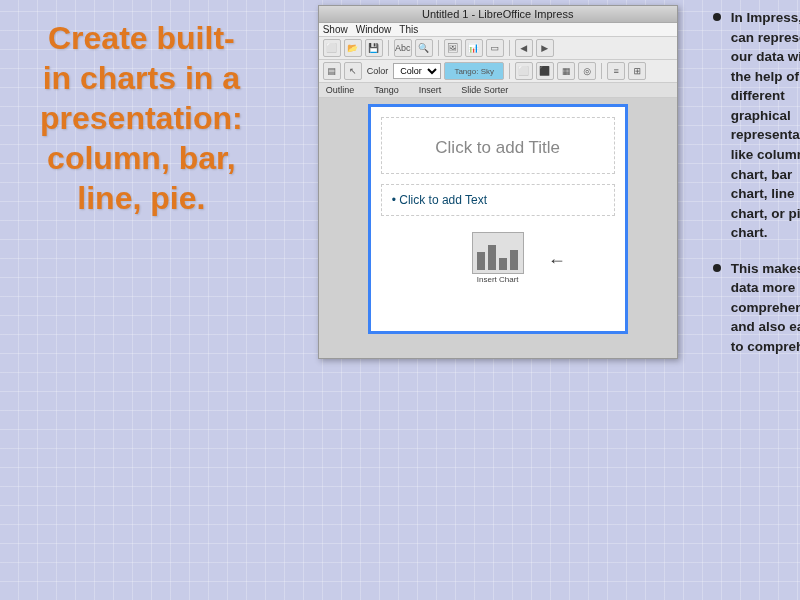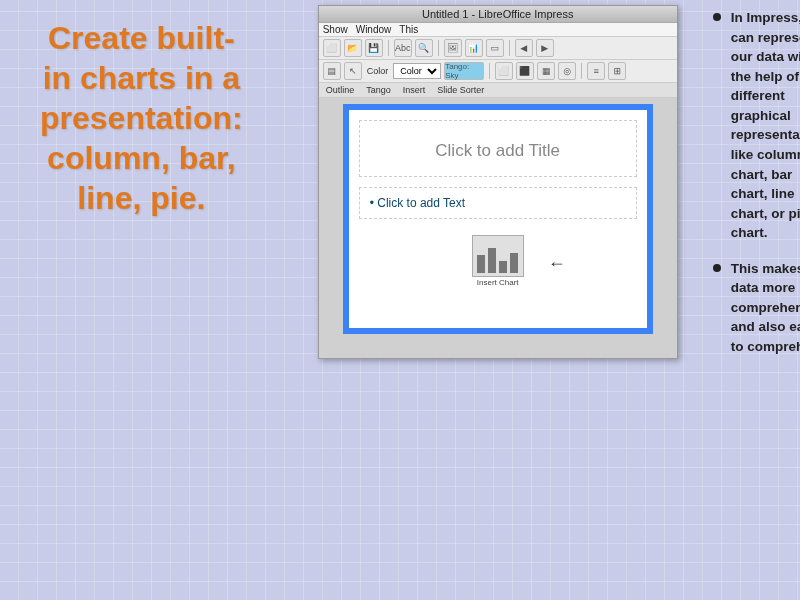--- a/index.html
+++ b/index.html
@@ -142,21 +142,21 @@
       background: white;
       padding: 0 2px;
     }
 
     .impress-tabs {
       background: #e0e0e0;
       border-bottom: 1px solid #ccc;
       padding: 1px 4px;
       font-size: 9px;
       display: flex;
-      gap: 6px;
+      gap: 14px;
       color: #333;
     }
 
     .impress-tab {
       padding: 1px 3px;
       cursor: pointer;
     }
 
     .impress-body {
       display: flex;
@@ -168,22 +168,22 @@
       flex: 1;
       background: #d0d0d0;
       padding: 6px;
       display: flex;
       align-items: flex-start;
       justify-content: center;
     }
 
     .slide-thumbnail {
       background: white;
-      border: 6px solid #3b82f6;
-      width: 310px;
+      border: 3px solid #3b82f6;
+      width: 260px;
       min-height: 230px;
       position: relative;
       padding: 10px;
       display: flex;
       flex-direction: column;
     }
 
     .slide-click-title {
       text-align: center;
       color: #888;
@@ -321,21 +321,21 @@
           <div class="toolbar-btn">▶</div>
         </div>
 
         <div class="impress-toolbar2">
           <div class="toolbar-btn">▤</div>
           <div class="toolbar-btn">↖</div>
           <span class="toolbar-text">Color</span>
           <select class="toolbar-select">
             <option>Color</option>
           </select>
-          <div class="toolbar-btn" style="background:#87ceeb; width:40px; font-size:8px;">Tango: Sky</div>
+          <div class="toolbar-btn" style="background:#87ceeb; width:60px; font-size:8px;">Tango: Sky</div>
           <div class="toolbar-sep"></div>
           <div class="toolbar-btn">⬜</div>
           <div class="toolbar-btn">⬛</div>
           <div class="toolbar-btn">▦</div>
           <div class="toolbar-btn">◎</div>
           <div class="toolbar-sep"></div>
           <div class="toolbar-btn">≡</div>
           <div class="toolbar-btn">⊞</div>
         </div>
 

